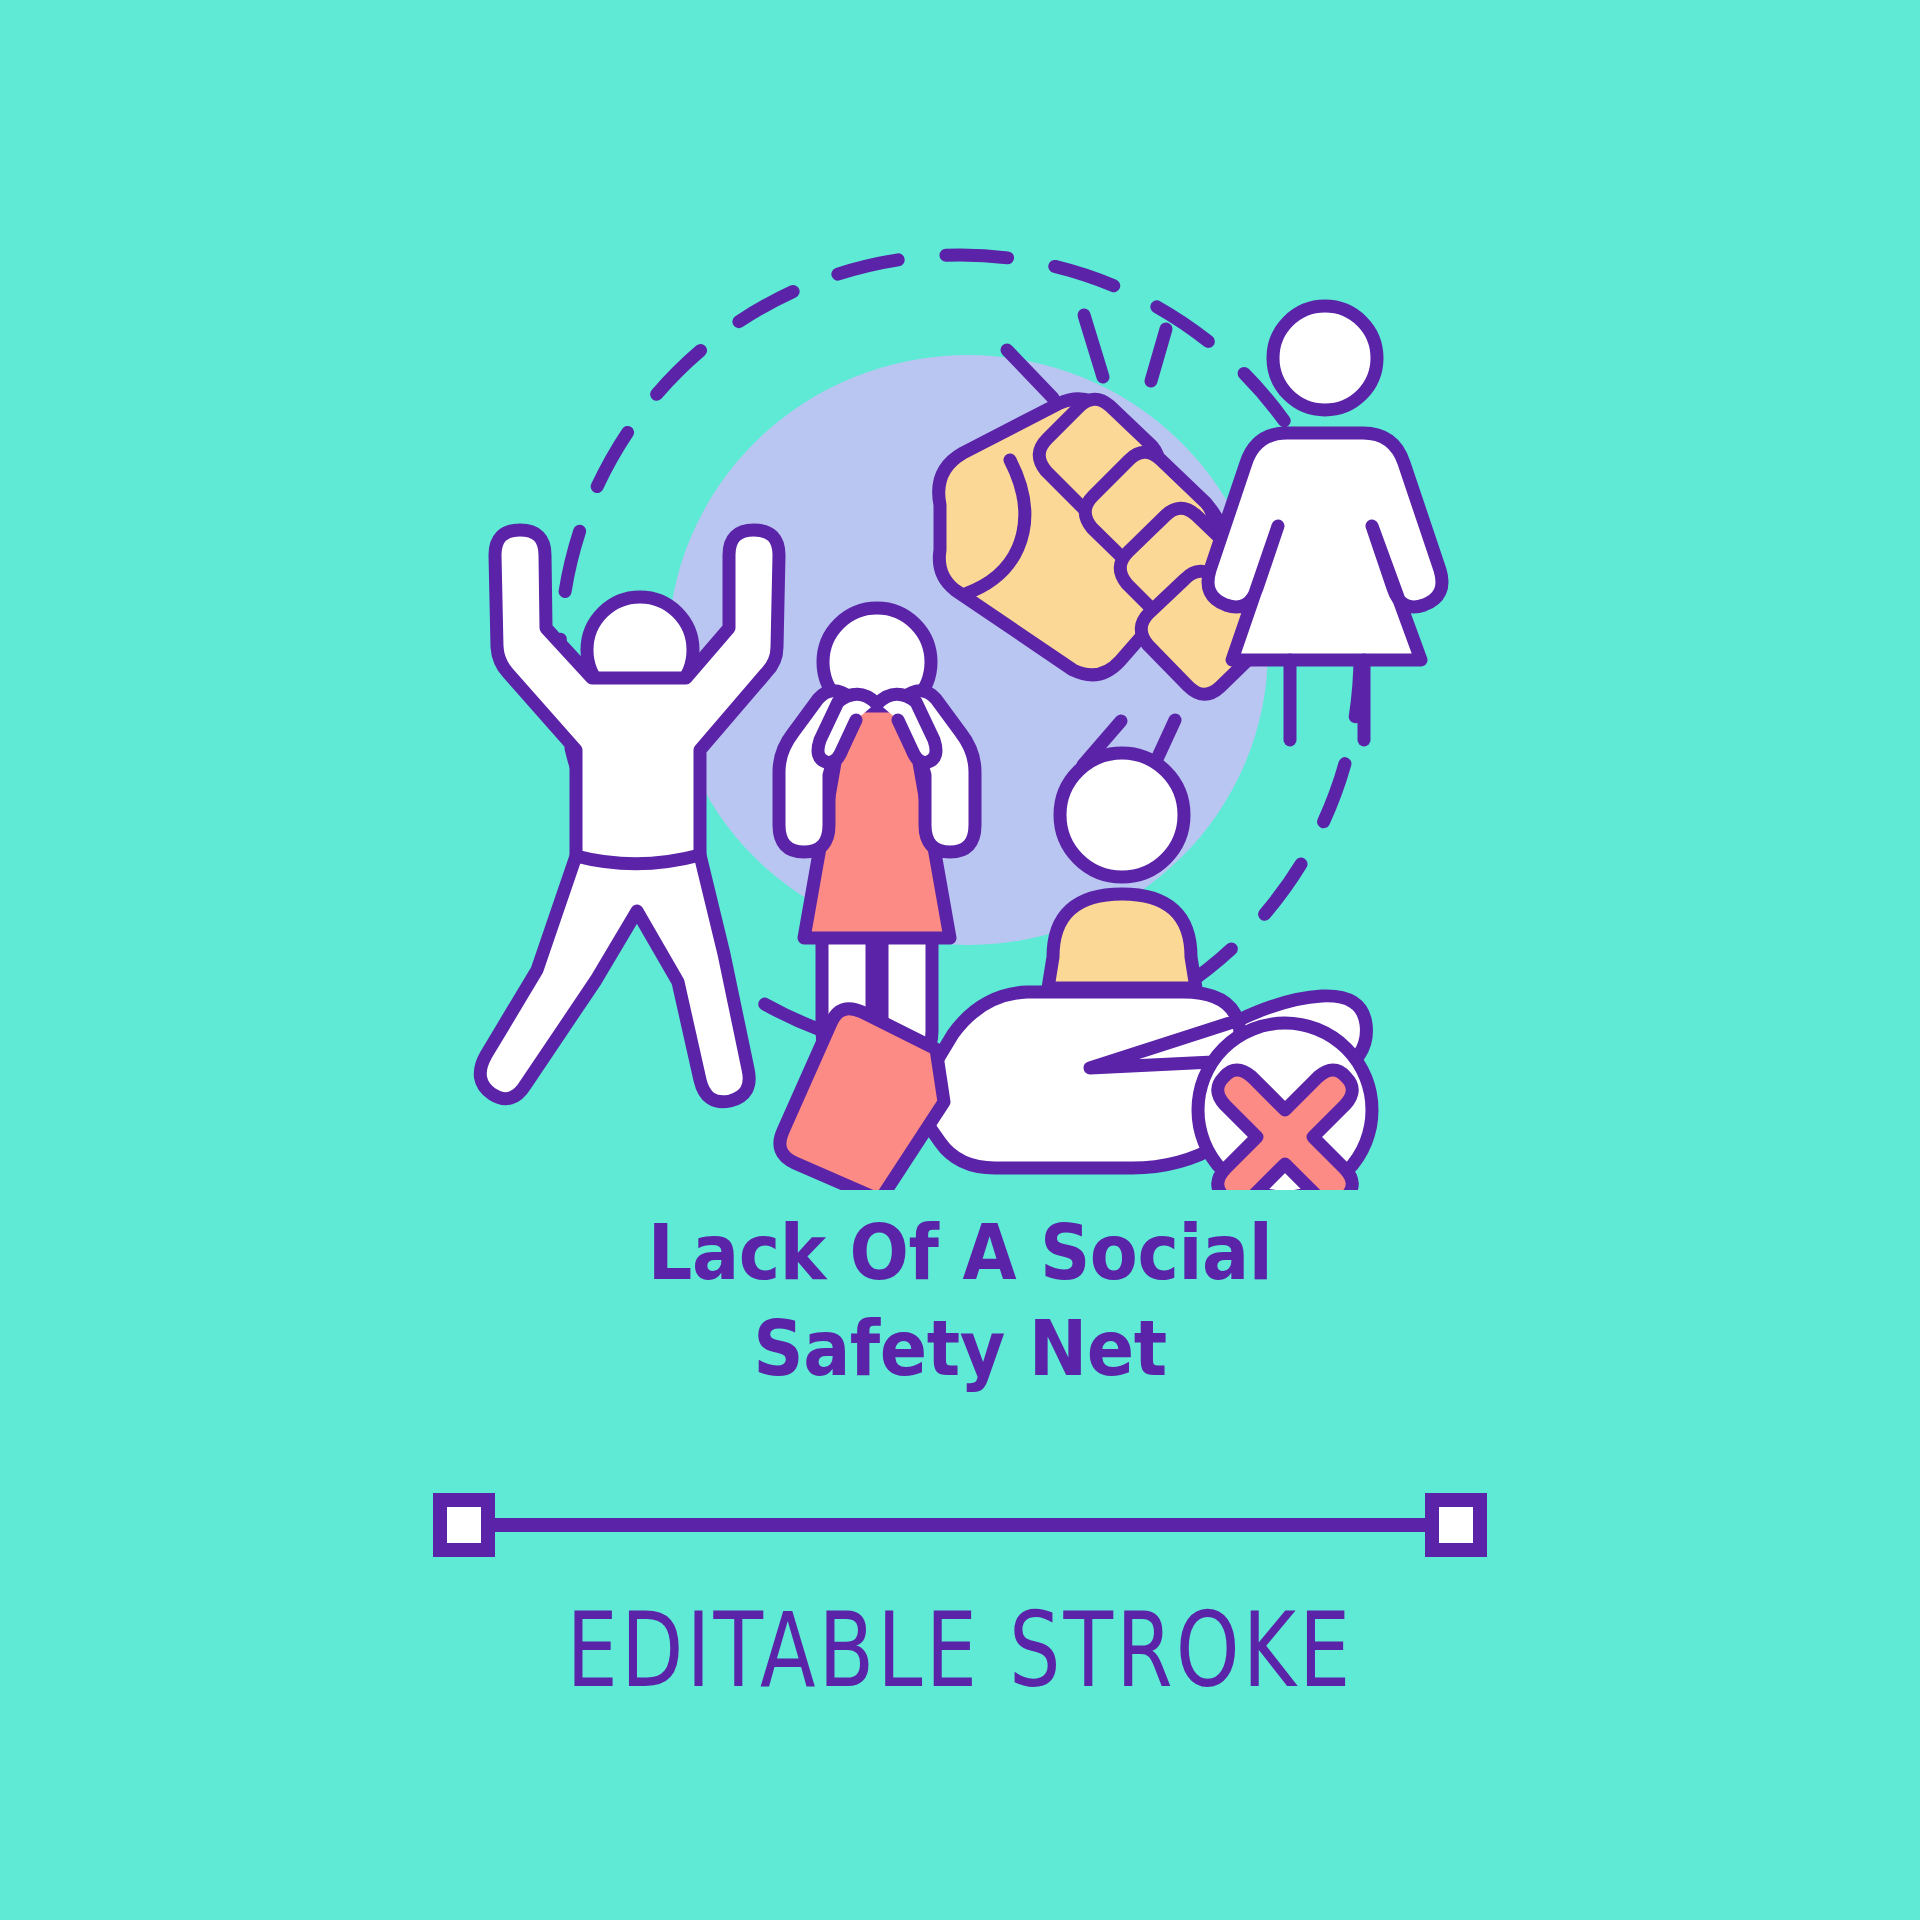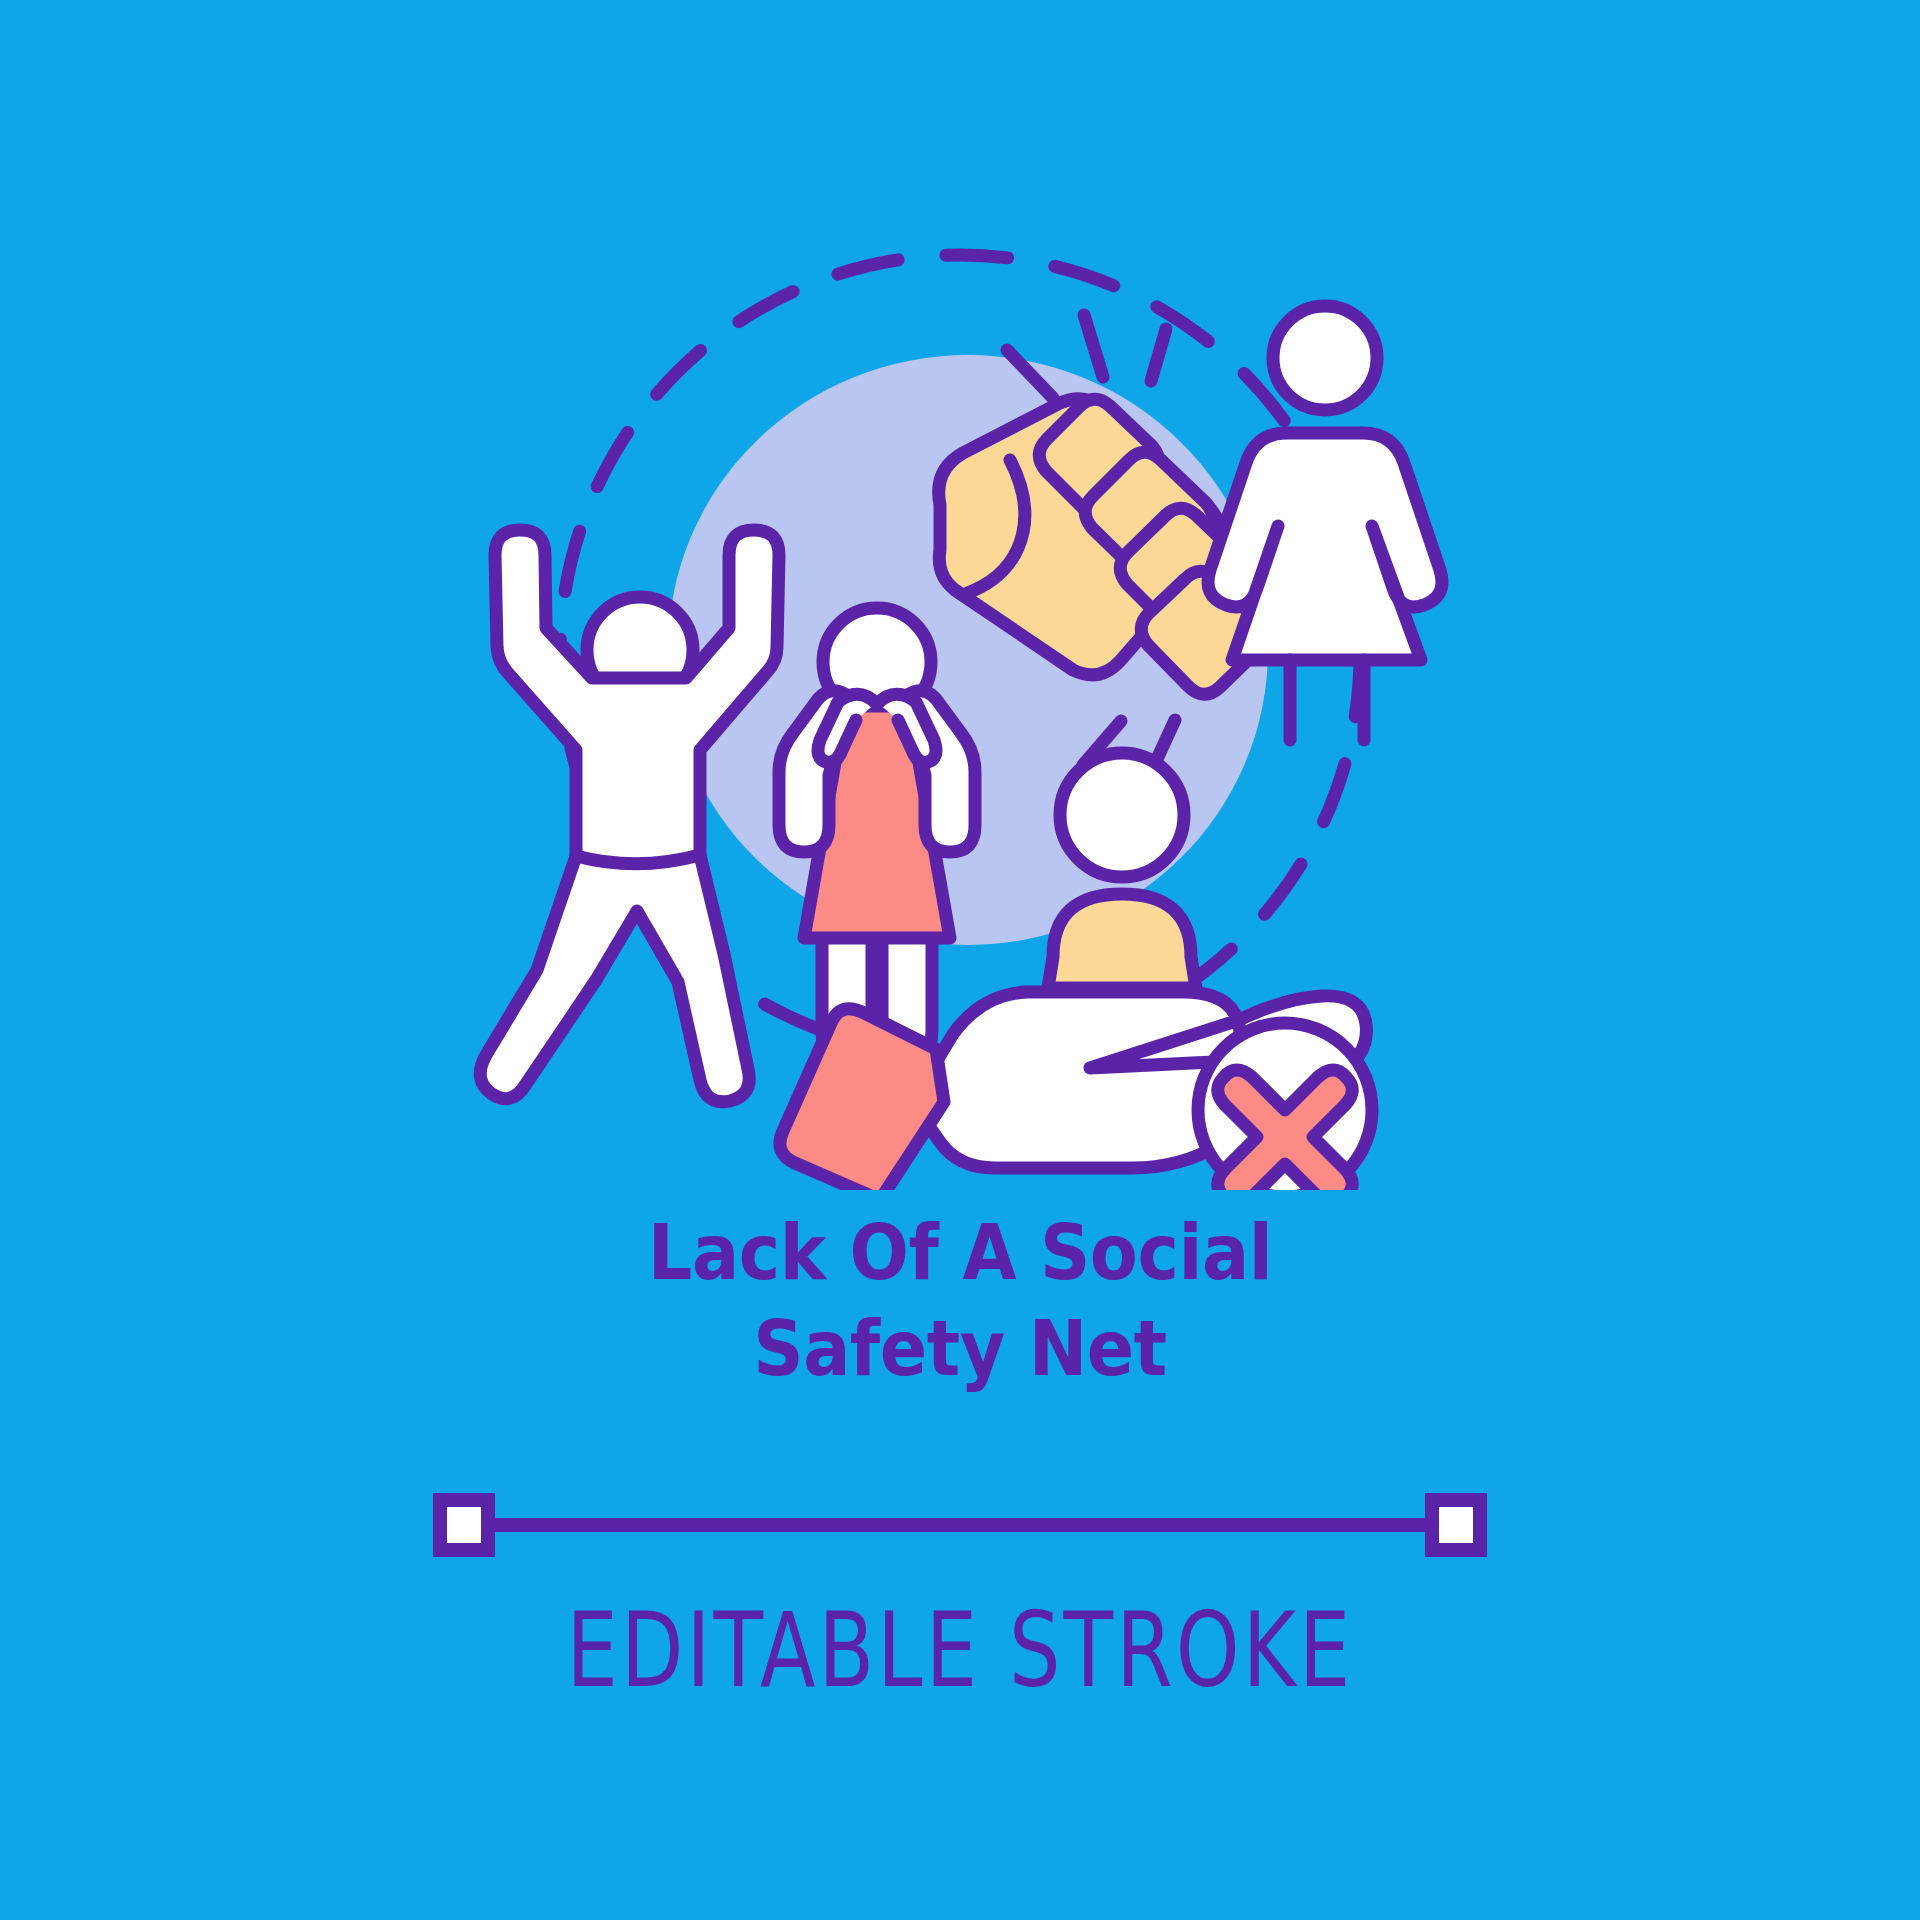--- a/index.html
+++ b/index.html
@@ -10,21 +10,21 @@
   body {
     width: 1920px;
     height: 1920px;
     font-family: "Liberation Sans", sans-serif;
     overflow: hidden;
   }
   .page {
     position: relative;
     width: 1920px;
     height: 1920px;
-    background: #0ea5e9;
+    background: #5eead4;
     box-sizing: border-box;
   }
   .illustration {
     position: absolute;
     left: 0;
     top: 150px;
     width: 1920px;
     height: 1040px;
   }
   .illustration svg {

